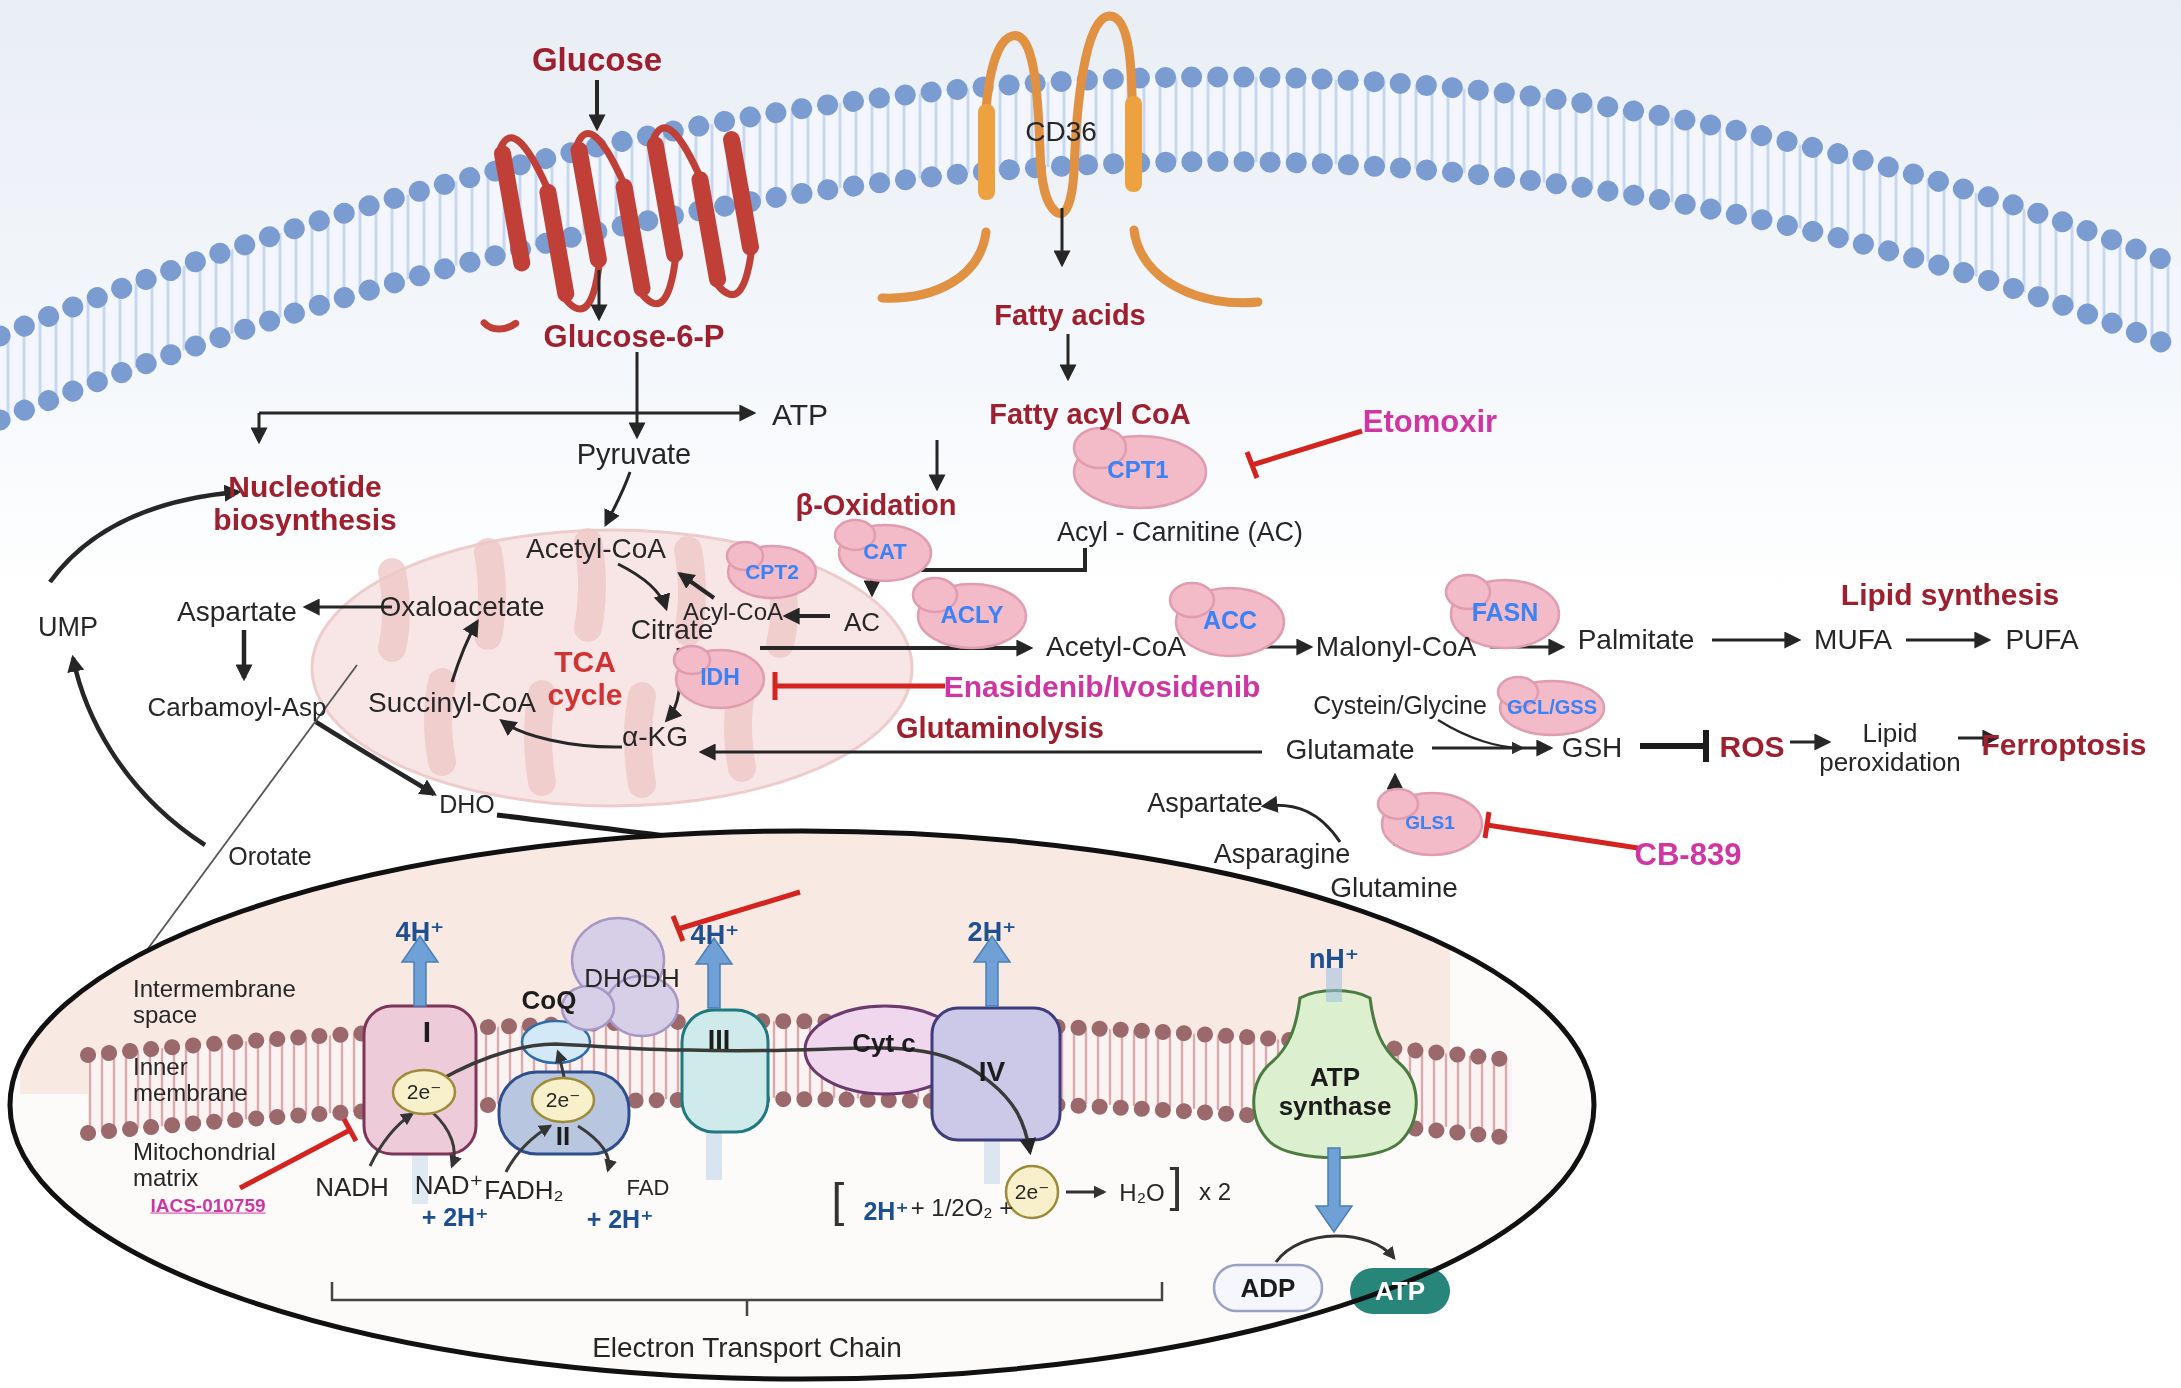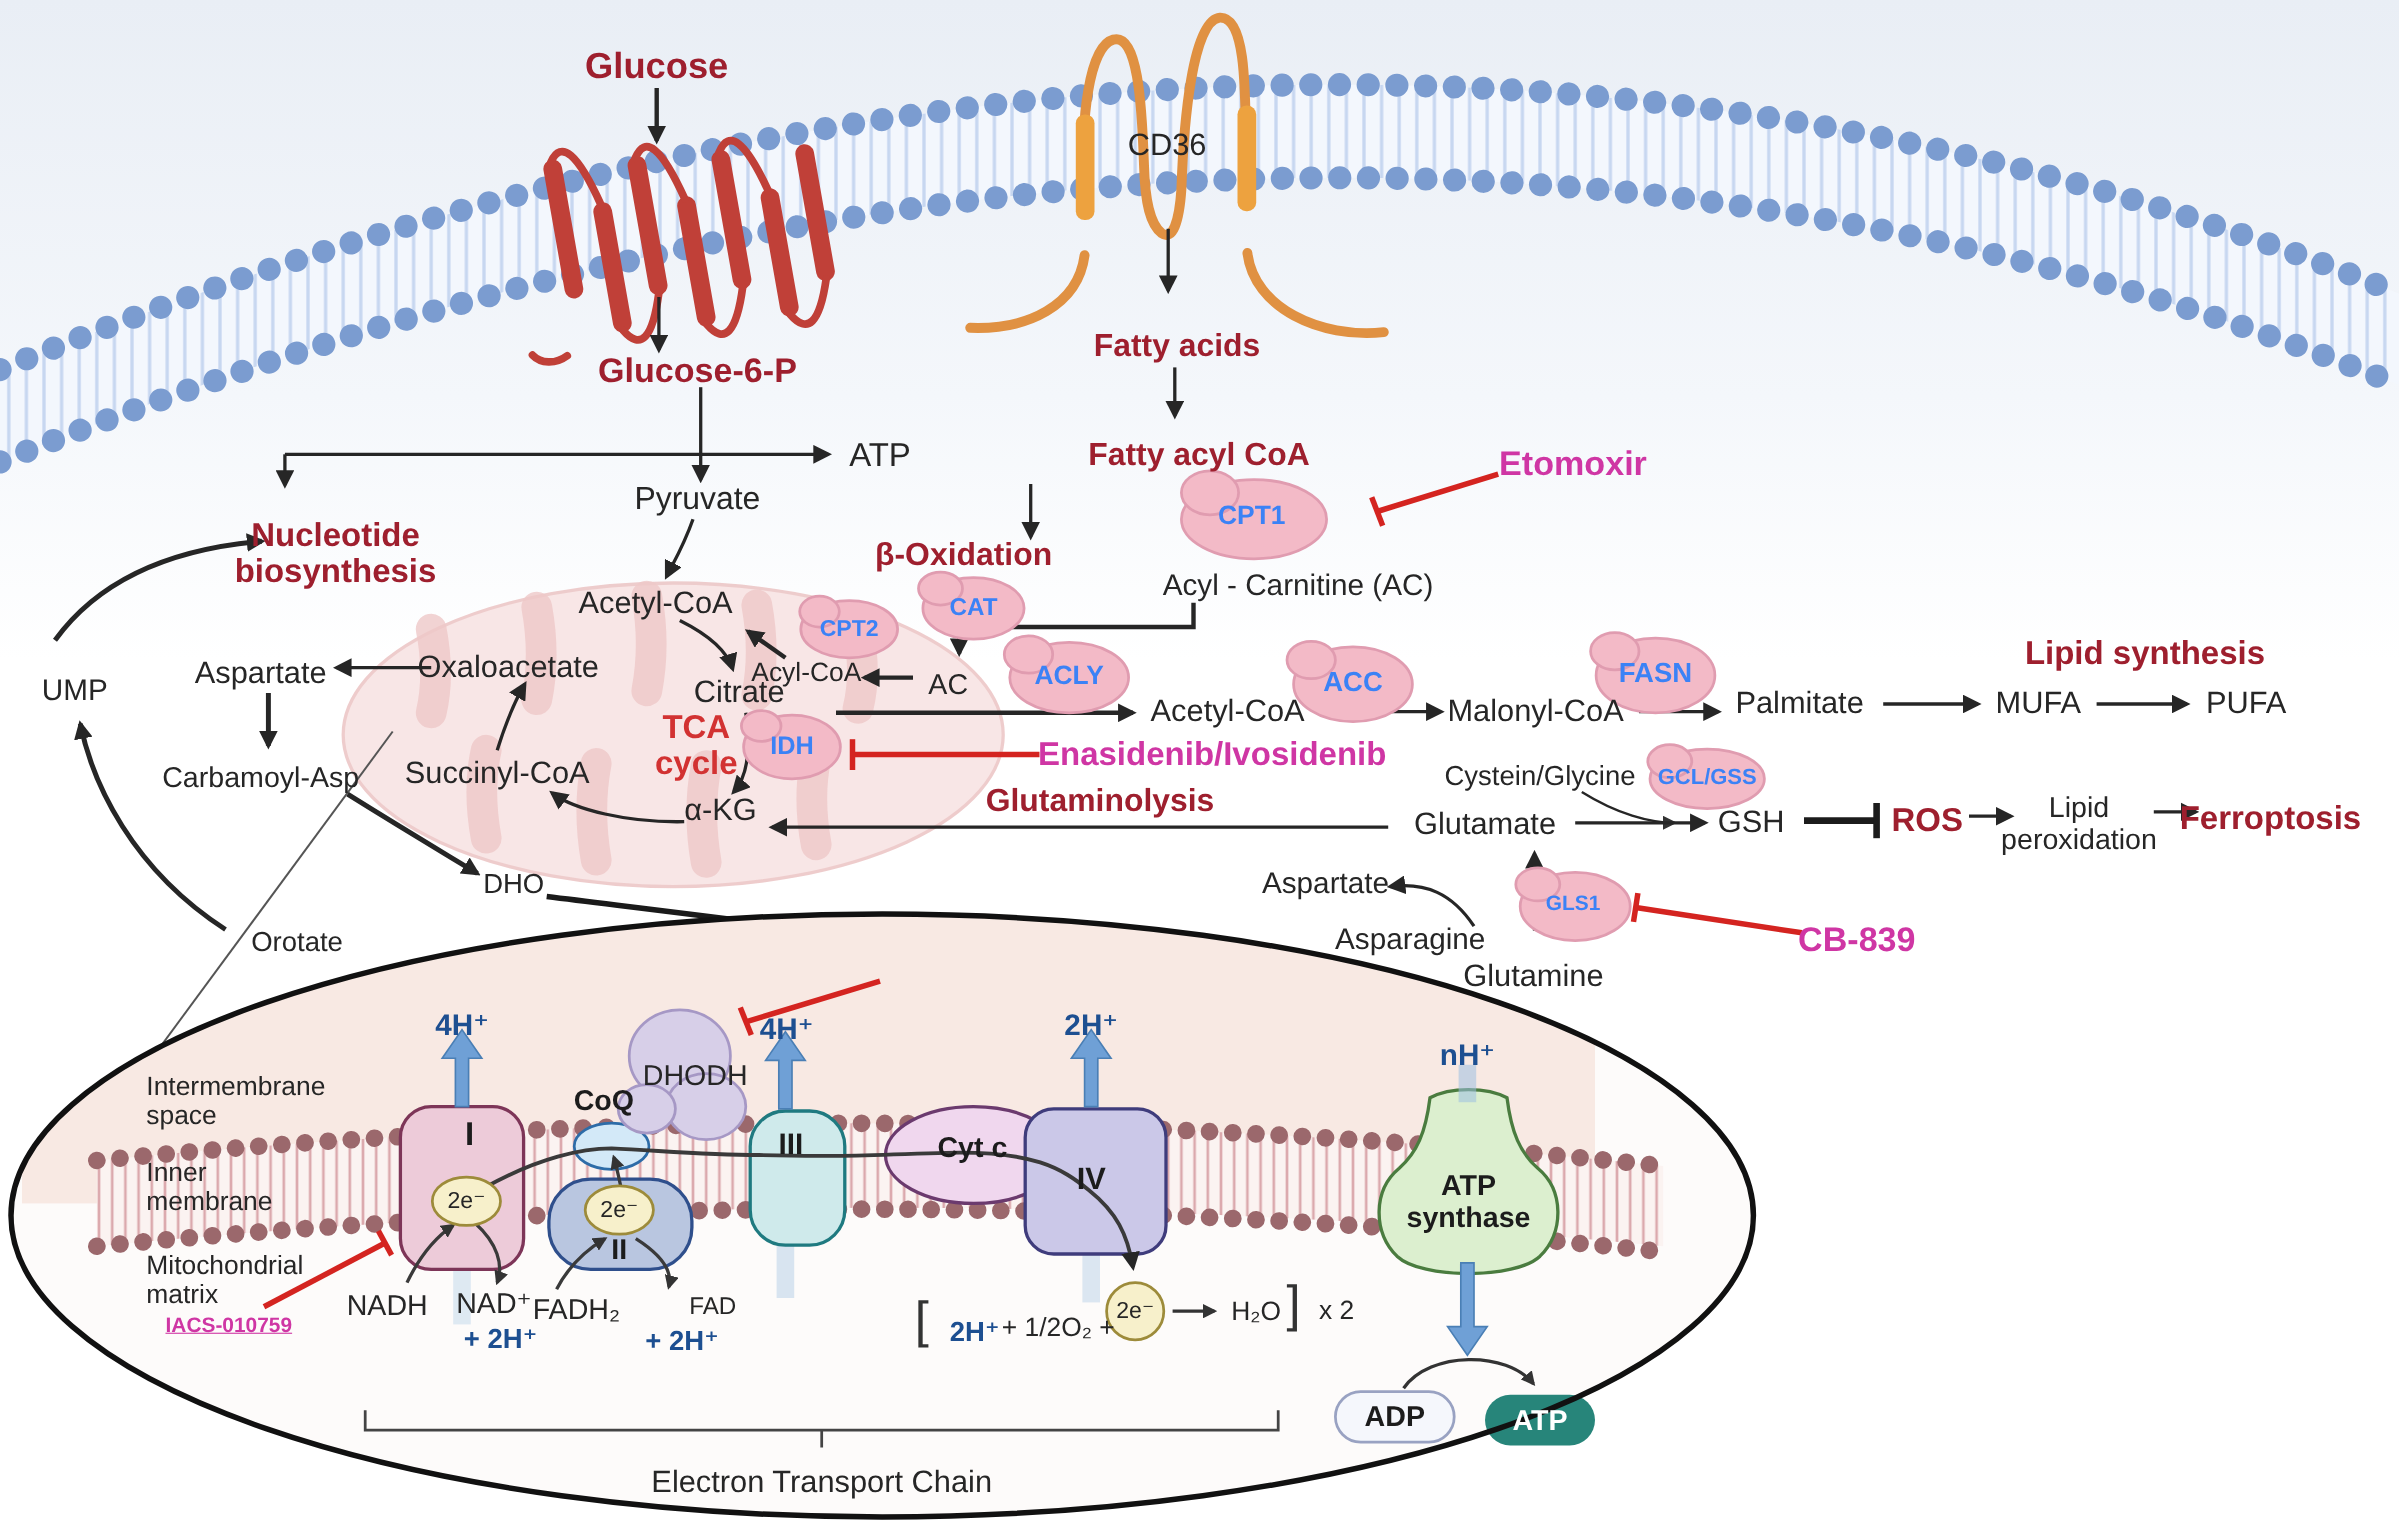--- a/index.html
+++ b/index.html
@@ -289,21 +289,21 @@
       <div class="lbl h" style="left: 876px; top: 506px; font-size: 29px;">β-Oxidation</div>
       <div class="lbl k" style="left: 1180px; top: 533px; font-size: 27px;">Acyl - Carnitine (AC)</div>
       <div class="lbl e" style="left: 885px; top: 552px; font-size: 22px;">CAT</div>
       <div class="lbl e" style="left: 772px; top: 572px; font-size: 21px;">CPT2</div>
       <div class="lbl k" style="left: 733px; top: 612px; font-size: 24px;">Acyl-CoA</div>
       <div class="lbl k" style="left: 862px; top: 622px; font-size: 26px;">AC</div>
       <div class="lbl k" style="left: 596px; top: 549px; font-size: 28px;">Acetyl-CoA</div>
       <div class="lbl k" style="left: 462px; top: 607px; font-size: 28px;">Oxaloacetate</div>
       <div class="lbl k" style="left: 237px; top: 612px; font-size: 28px;">Aspartate</div>
       <div class="lbl k" style="left: 237px; top: 707px; font-size: 26px;">Carbamoyl-Asp</div>
-      <div class="lbl t" style="left: 585px; top: 678px; font-size: 30px; margin-left: 48px;">TCA
+      <div class="lbl t" style="left: 585px; top: 678px; font-size: 30px;">TCA
 cycle</div>
       <div class="lbl k" style="left: 672px; top: 630px; font-size: 28px;">Citrate</div>
       <div class="lbl k" style="left: 655px; top: 737px; font-size: 28px;">α-KG</div>
       <div class="lbl k" style="left: 452px; top: 703px; font-size: 28px;">Succinyl-CoA</div>
       <div class="lbl k" style="left: 68px; top: 628px; font-size: 27px;">UMP</div>
       <div class="lbl k" style="left: 467px; top: 805px; font-size: 25px;">DHO</div>
       <div class="lbl k" style="left: 270px; top: 857px; font-size: 25px;">Orotate</div>
       <div class="lbl e" style="left: 720px; top: 678px; font-size: 23px;">IDH</div>
       <div class="lbl d" style="left: 1102px; top: 686px; font-size: 30px;">Enasidenib/Ivosidenib</div>
       <div class="lbl h" style="left: 1000px; top: 729px; font-size: 29px;">Glutaminolysis</div>

